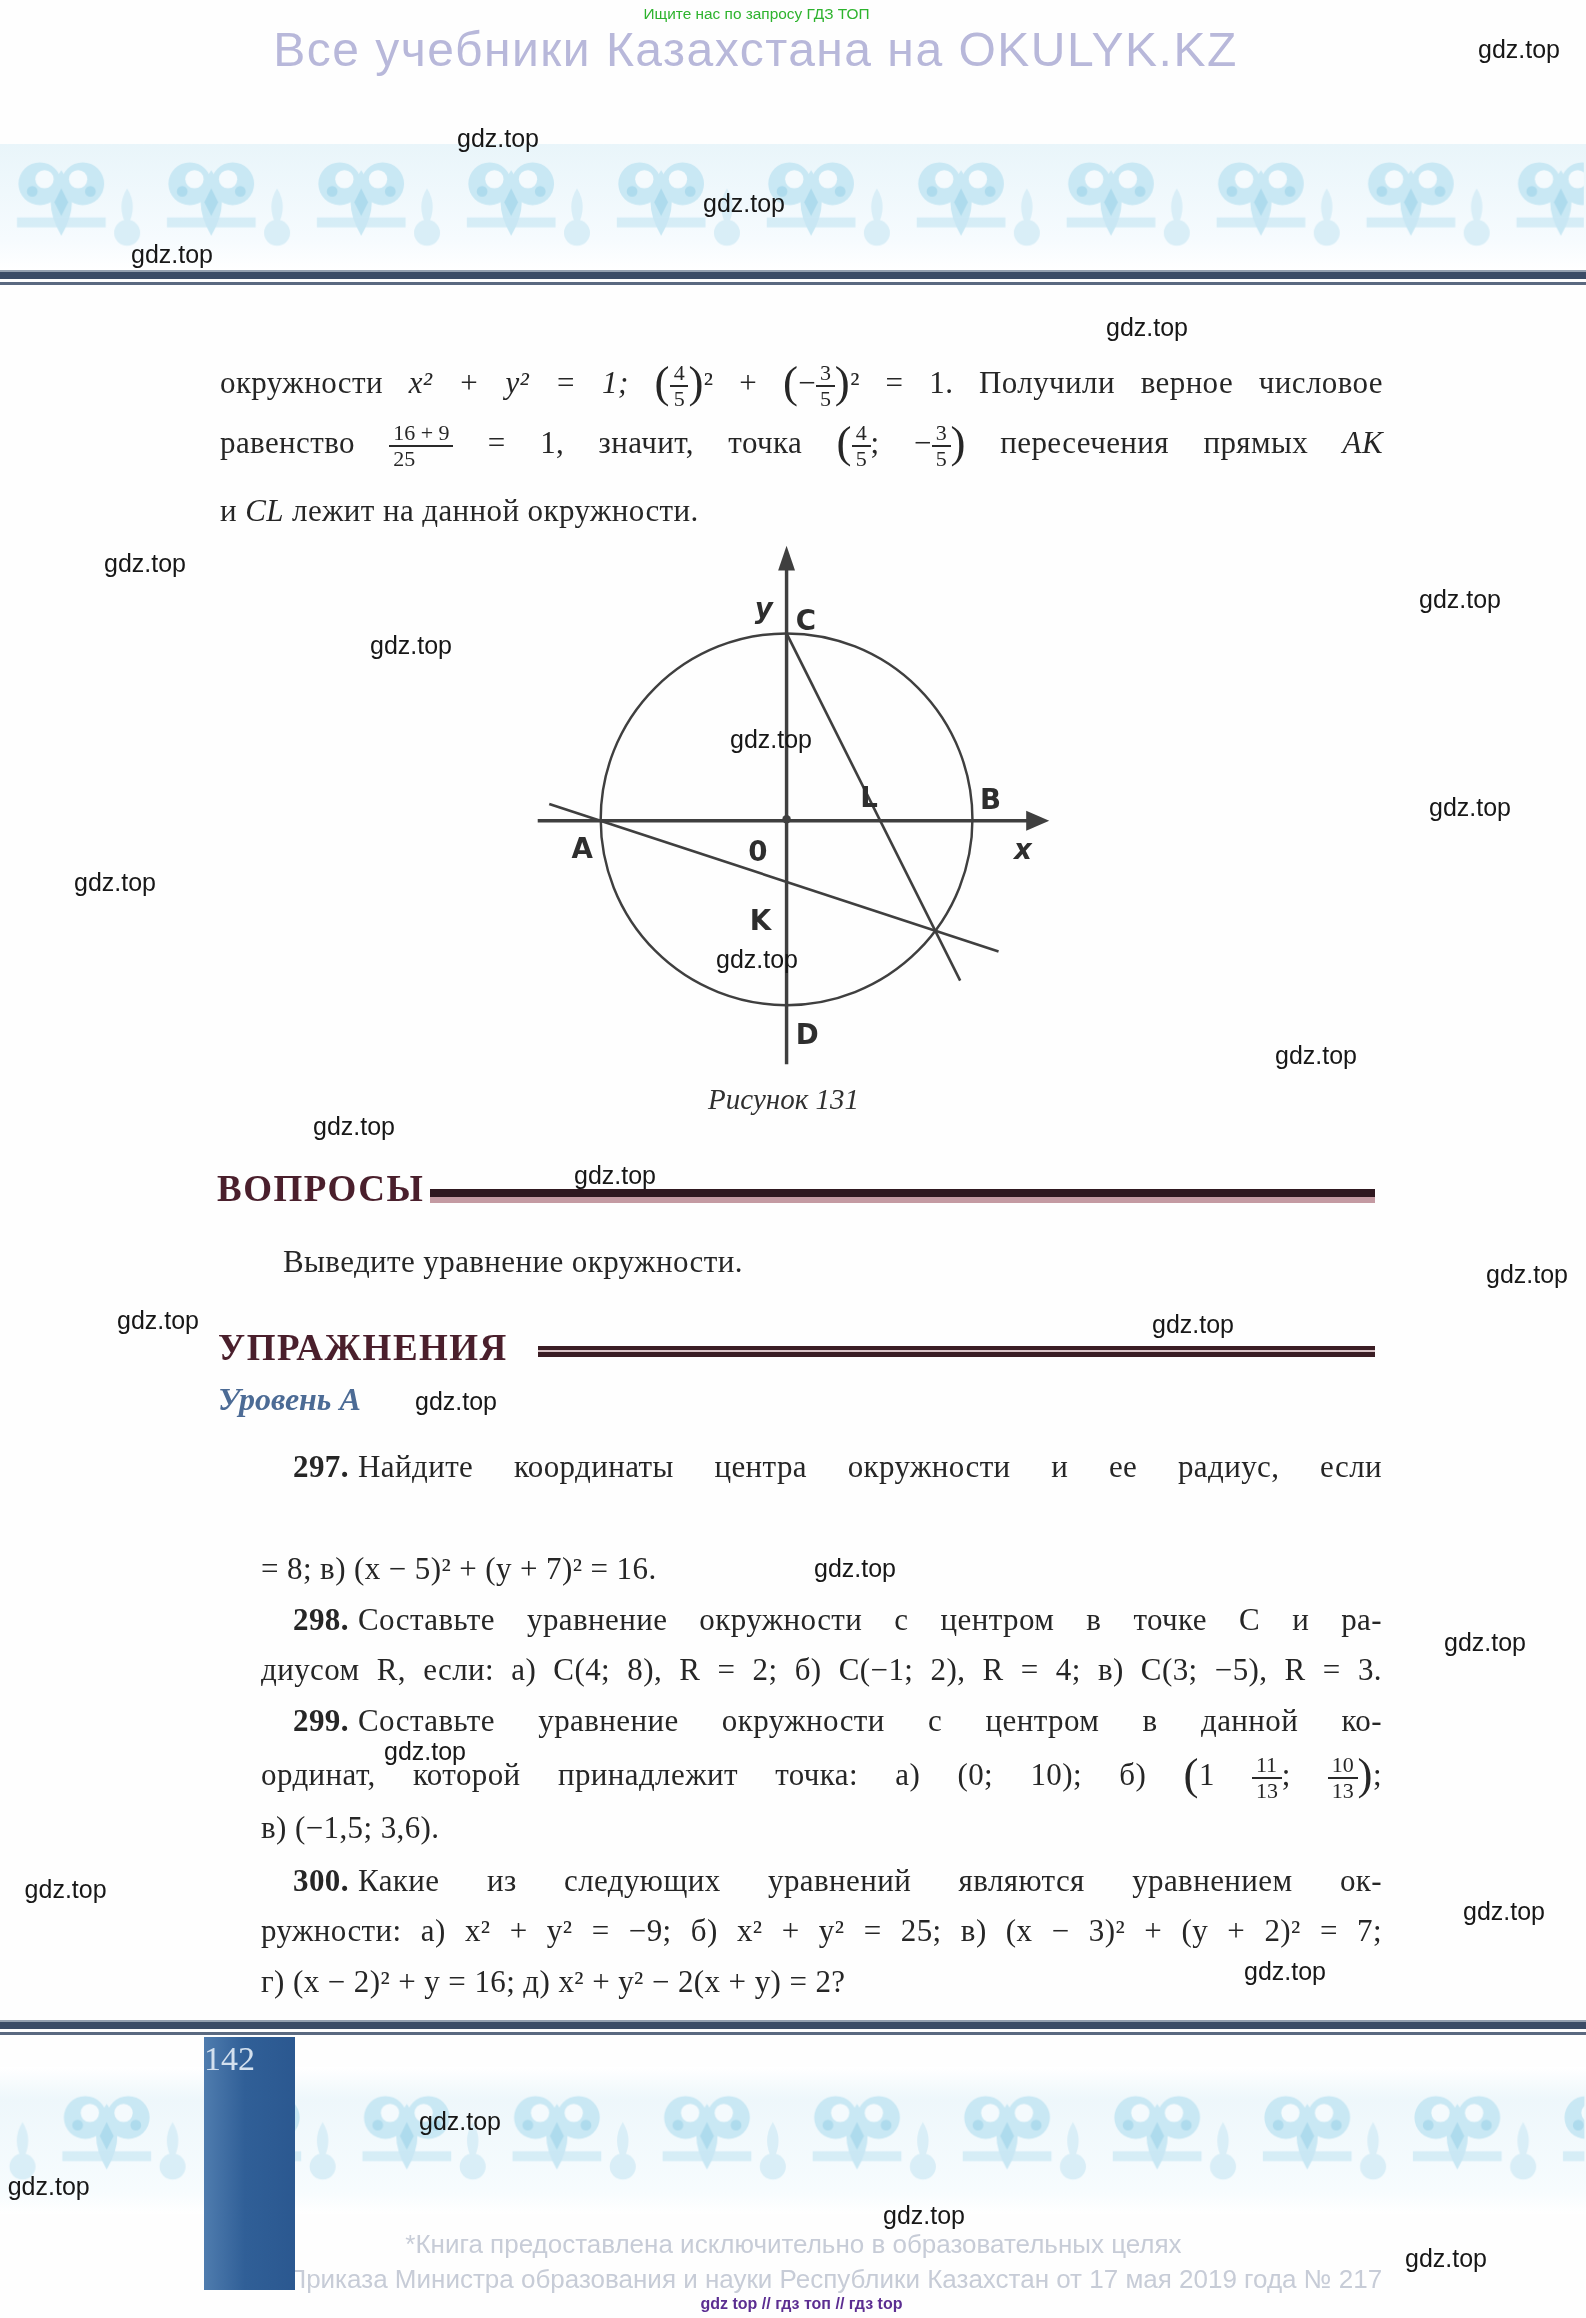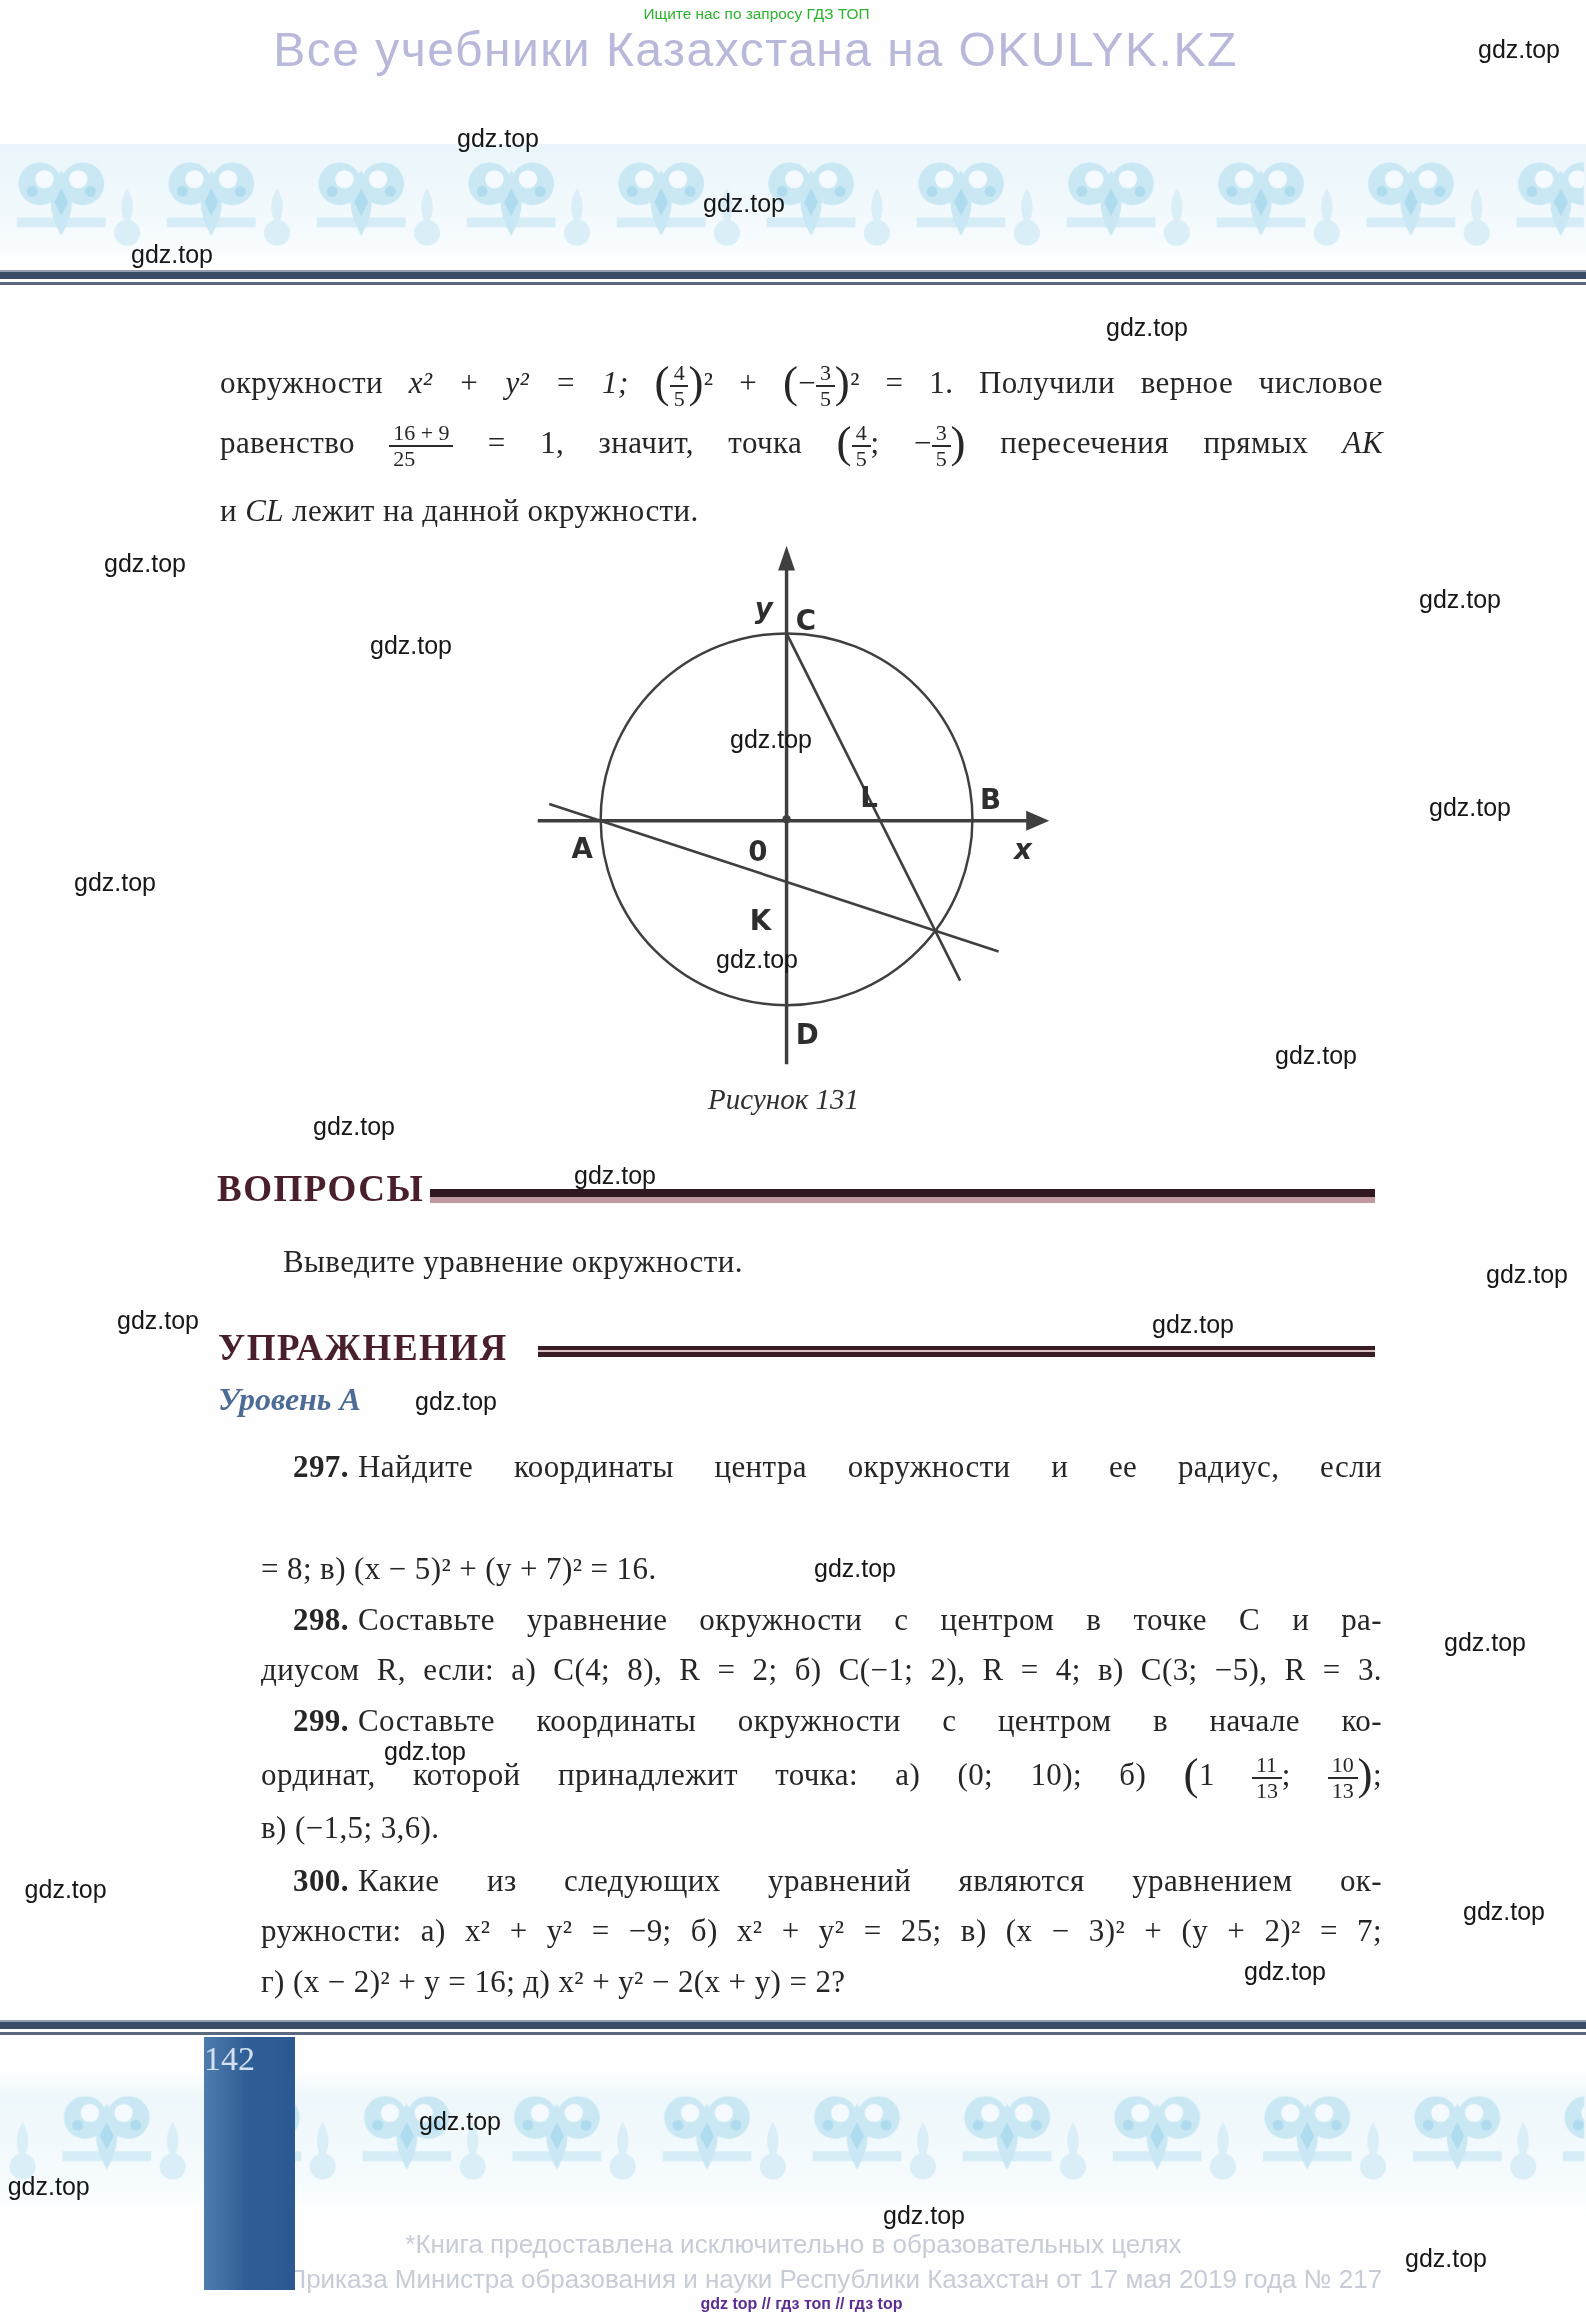--- a/index.html
+++ b/index.html
@@ -158,21 +158,21 @@
     <div class="b3"></div>
   </div>
   <div class="abs level" style="left:218px;top:1381px">Уровень А</div>
 
   <div class="abs line just wide" style="left:261px;top:1448px;width:1121px"><span class="pnum">297.</span><span>Найдите координаты центра окружности и ее радиус, если</span></div>
   <div class="abs line" style="left:261px;top:1550px"><span>= 8; в) (x − 5)² + (y + 7)² = 16.</span></div>
 
   <div class="abs line just wide" style="left:261px;top:1601px;width:1121px"><span class="pnum">298.</span><span>Составьте уравнение окружности с центром в точке C и ра-</span></div>
   <div class="abs line just wide" style="left:261px;top:1651px;width:1121px"><span>диусом R, если: а) C(4; 8), R = 2; б) C(−1; 2), R = 4; в) C(3; −5), R = 3.</span></div>
 
-  <div class="abs line just wide" style="left:261px;top:1702px;width:1121px"><span class="pnum">299.</span><span>Составьте координаты окружности с центром в начале ко-</span></div>
+  <div class="abs line just wide" style="left:261px;top:1702px;width:1121px"><span class="pnum">299.</span><span>Составьте уравнение окружности с центром в данной ко-</span></div>
   <div class="abs line just wide" style="left:261px;top:1753px;width:1121px"><span>ординат, которой принадлежит точка: а) (0; 10); б) </span><span class="bigp">(</span><span>1 </span><span class="frac"><span class="num">11</span><span class="den">13</span></span><span>; </span><span class="frac"><span class="num">10</span><span class="den">13</span></span><span class="bigp">)</span><span>;</span></div>
   <div class="abs line" style="left:261px;top:1809px"><span>в) (−1,5; 3,6).</span></div>
 
   <div class="abs line just wide" style="left:261px;top:1862px;width:1121px"><span class="pnum">300.</span><span>Какие из следующих уравнений являются уравнением ок-</span></div>
   <div class="abs line just wide" style="left:261px;top:1912px;width:1121px"><span>ружности: а) x² + y² = −9; б) x² + y² = 25; в) (x − 3)² + (y + 2)² = 7;</span></div>
   <div class="abs line" style="left:261px;top:1963px"><span>г) (x − 2)² + y = 16; д) x² + y² − 2(x + y) = 2?</span></div>
 
   <div class="abs rule" style="top:2020px">
     <div class="r1"></div>
     <div class="r2"></div>

